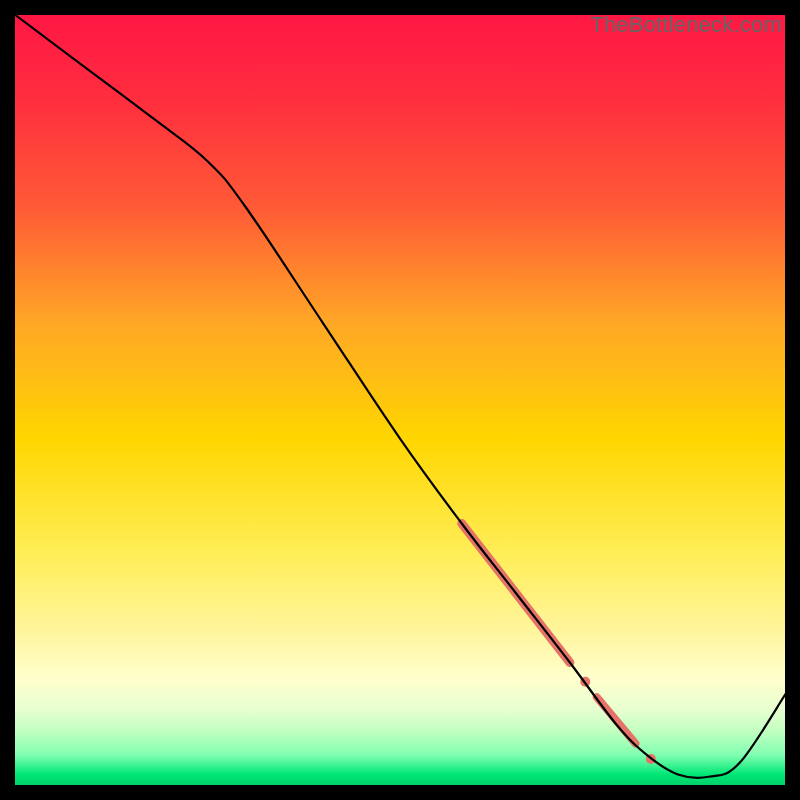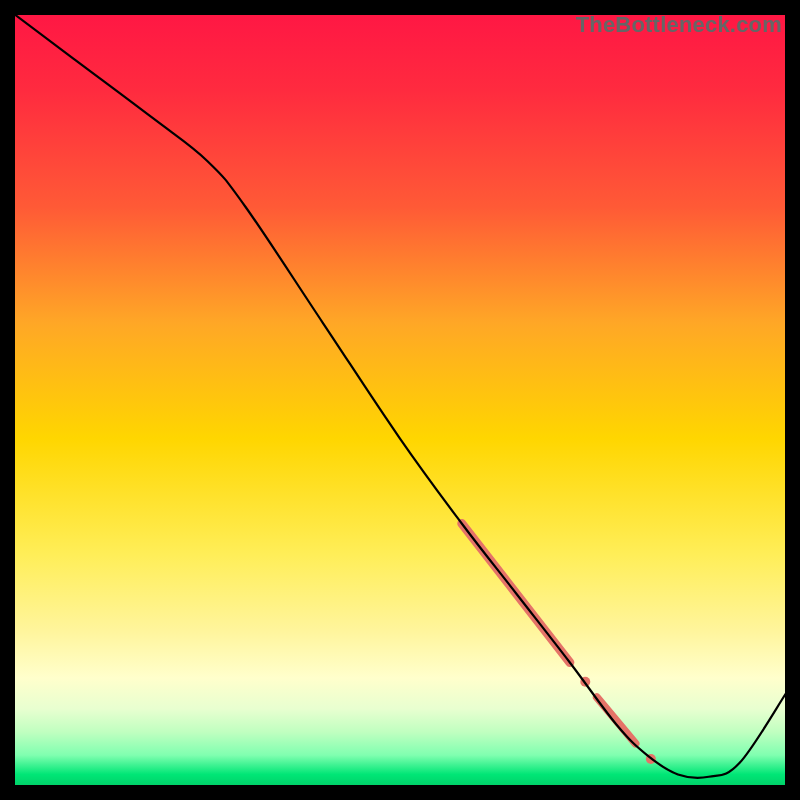--- a/index.html
+++ b/index.html
@@ -25,21 +25,21 @@
     top: 0;
     width: 772px;
     height: 772px;
   }
   .watermark {
     position: absolute;
     top: -2px;
     right: 4px;
     color: #666;
     font-size: 22px;
-    font-weight: 700;
+    font-weight: 400;
     letter-spacing: 0.2px;
     user-select: none;
   }
 </style>
 </head>
 <body>
 
 <div class="frame">
   <svg class="plot-area" viewBox="0 0 772 772">
     <defs>

